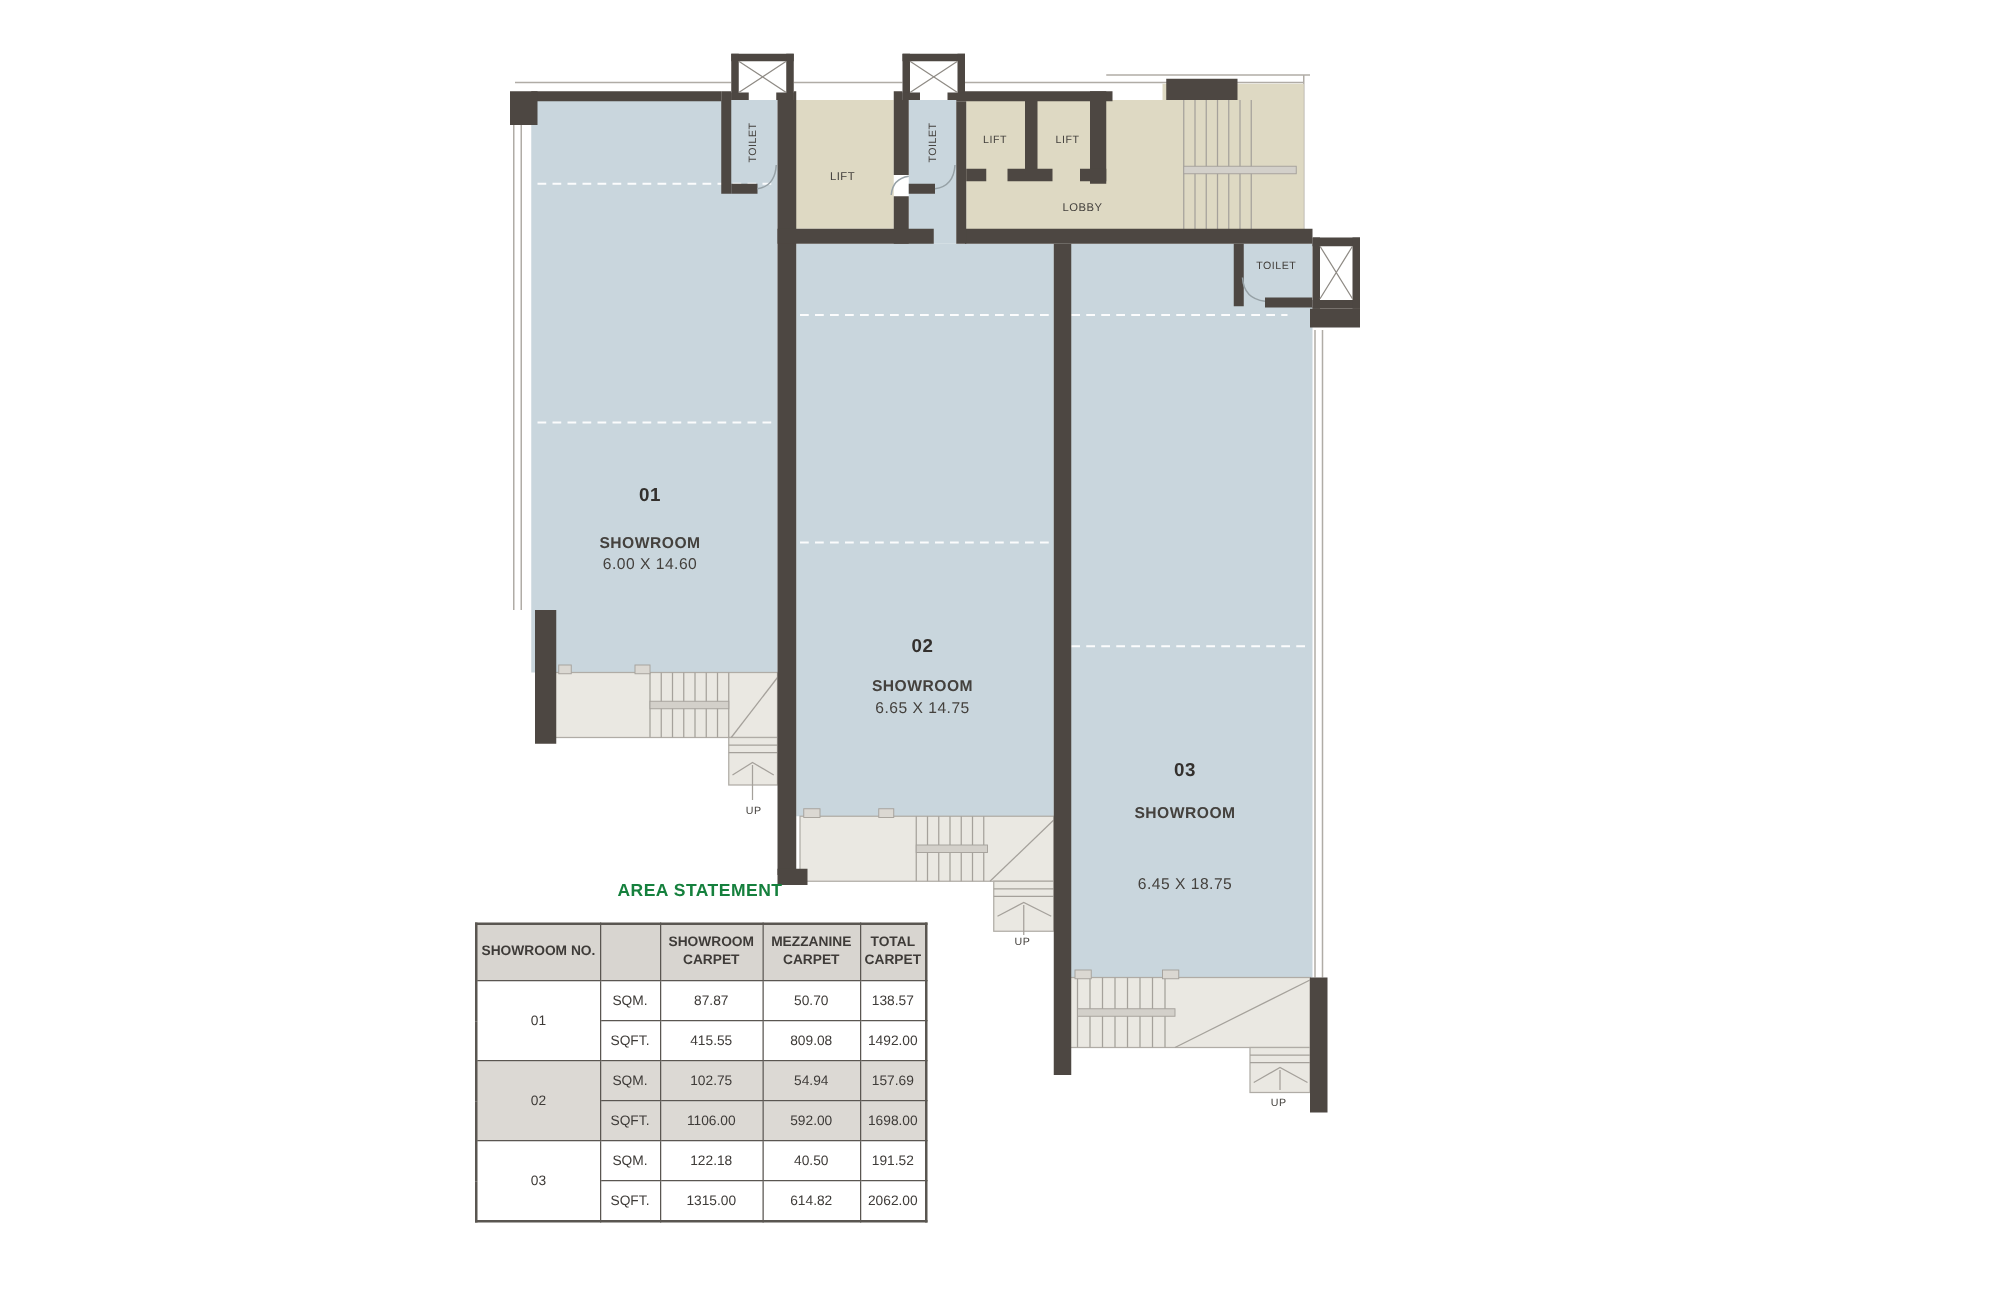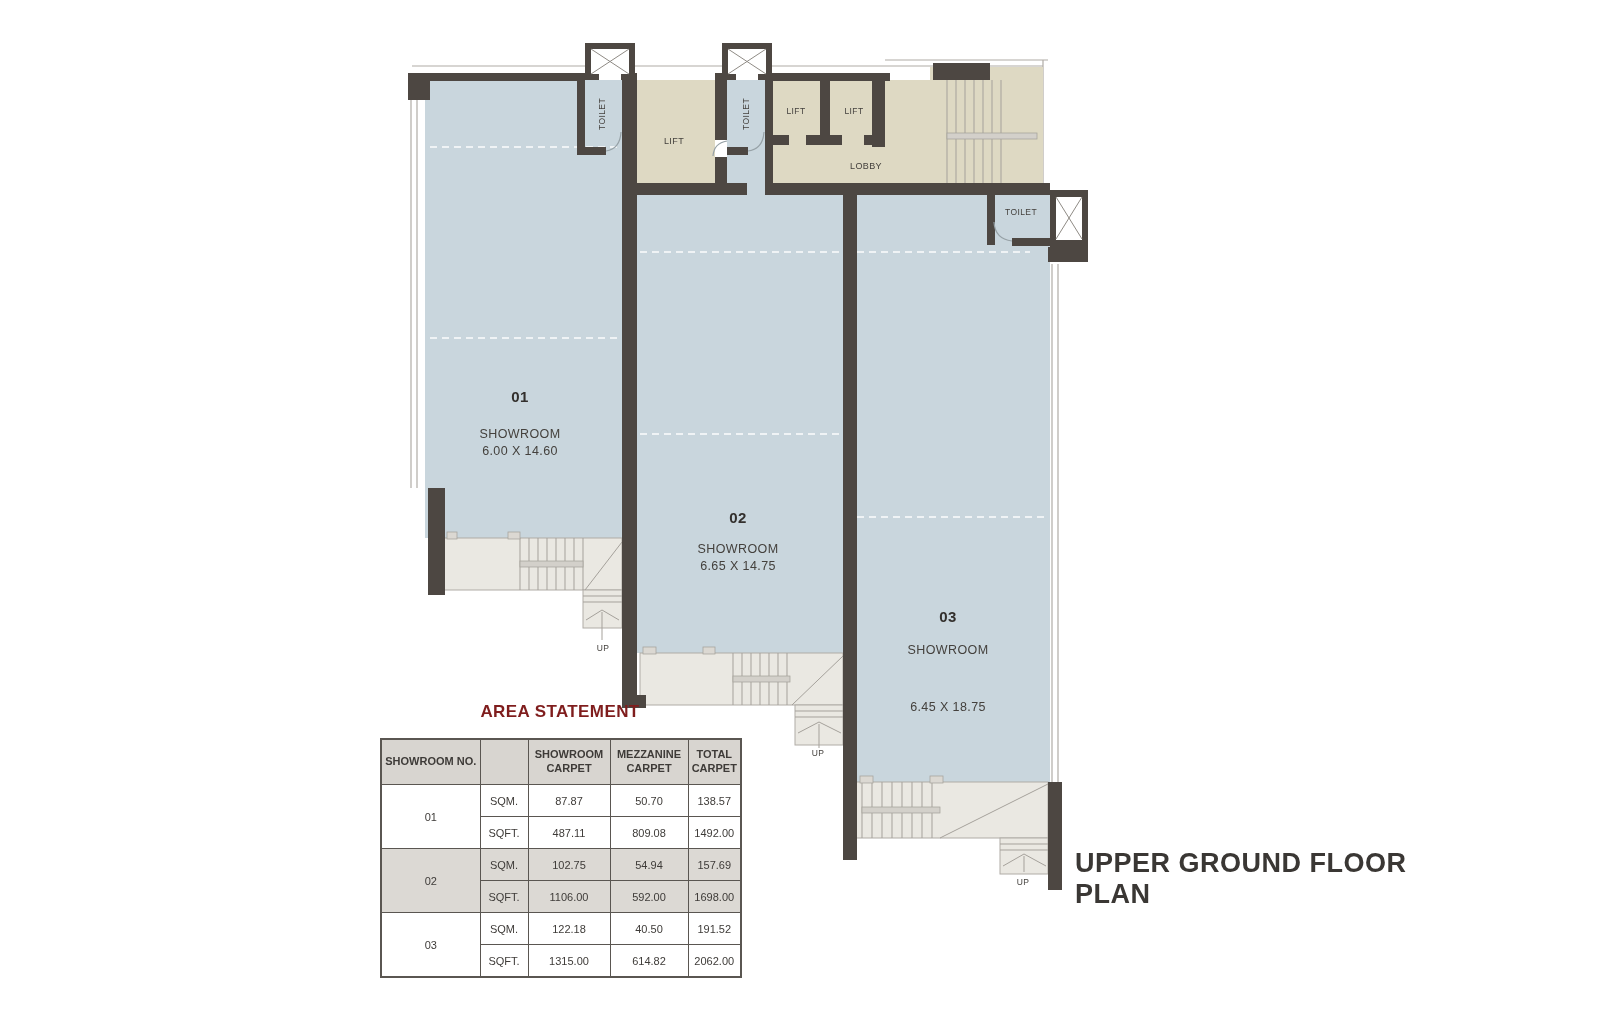--- a/index.html
+++ b/index.html
@@ -27,27 +27,27 @@
   .ln{stroke:#a5a19b;stroke-width:1;fill:none;}
   .thin{stroke:var(--thin);stroke-width:1.2;fill:none;}
   .xln{stroke:#8f8b85;stroke-width:1;fill:none;}
   .shaftbox{fill:#ffffff;}
   .arc{stroke:#96a1a6;stroke-width:1.2;fill:none;}
   .dash{stroke:rgba(255,255,255,.92);stroke-width:1.5;stroke-dasharray:7 5;fill:none;}
   .lbl{position:absolute;transform:translate(-50%,-50%);white-space:nowrap;
        color:#44413d;letter-spacing:.4px;}
   .lbl.v{transform:translate(-50%,-50%) rotate(-90deg);}
   .room-no{font-weight:bold;font-size:15px;color:#33302d;}
-  .room-name{font-size:12.5px;}
+  .room-name{font-size:12.5px;font-weight:bold;}
   .room-dim{font-size:12.5px;}
   .small{font-size:8.5px;}
   .lobby-lbl{font-size:9px;}
   .up{font-size:8.5px;}
   .area-title{position:absolute;transform:translate(-50%,-50%);
-      font-weight:bold;font-size:17px;letter-spacing:.4px;color:#7f1d1d;}
+      font-weight:bold;font-size:14px;letter-spacing:.4px;color:#15803d;}
   .main-title{position:absolute;transform:translate(-50%,-50%);
       font-weight:bold;font-size:27px;letter-spacing:.5px;color:#3a3734;}
   table.area{
     position:absolute;left:380px;top:738px;width:360px;
     border-collapse:collapse;table-layout:fixed;
     font-size:11px;color:var(--text);
   }
   table.area th,table.area td{
     border:1px solid #5a5651;text-align:center;vertical-align:middle;
     padding:0 2px;background:#fff;
@@ -241,21 +241,21 @@
     <tbody>
       <tr>
         <td rowspan="2">01</td>
         <td>SQM.</td>
         <td>87.87</td>
         <td>50.70</td>
         <td>138.57</td>
       </tr>
       <tr>
         <td>SQFT.</td>
-        <td>487.11</td>
+        <td>415.55</td>
         <td>809.08</td>
         <td>1492.00</td>
       </tr>
       <tr class="alt">
         <td rowspan="2">02</td>
         <td>SQM.</td>
         <td>102.75</td>
         <td>54.94</td>
         <td>157.69</td>
       </tr>
@@ -274,14 +274,13 @@
       </tr>
       <tr>
         <td>SQFT.</td>
         <td>1315.00</td>
         <td>614.82</td>
         <td>2062.00</td>
       </tr>
     </tbody>
   </table>
 
-  <div class="main-title" style="left:1250px;top:879px">UPPER GROUND FLOOR PLAN</div>
 </div>
 
 </body></html>

